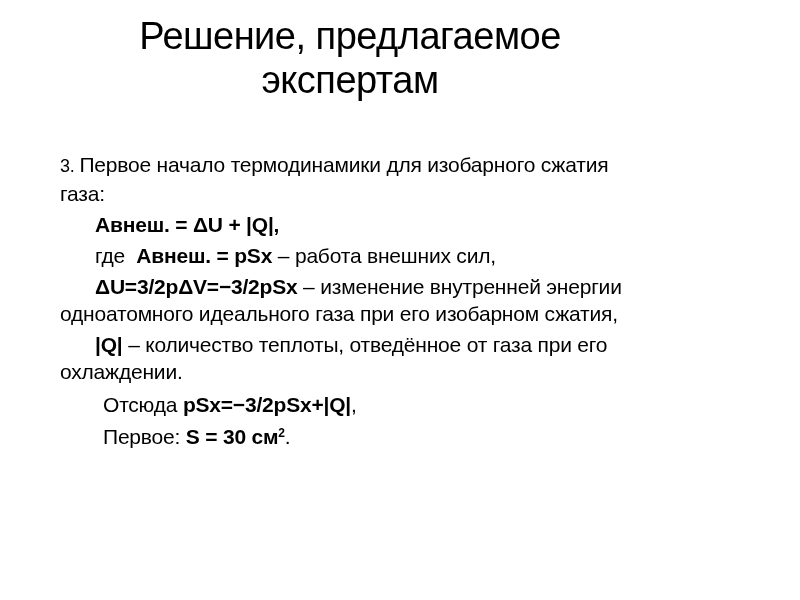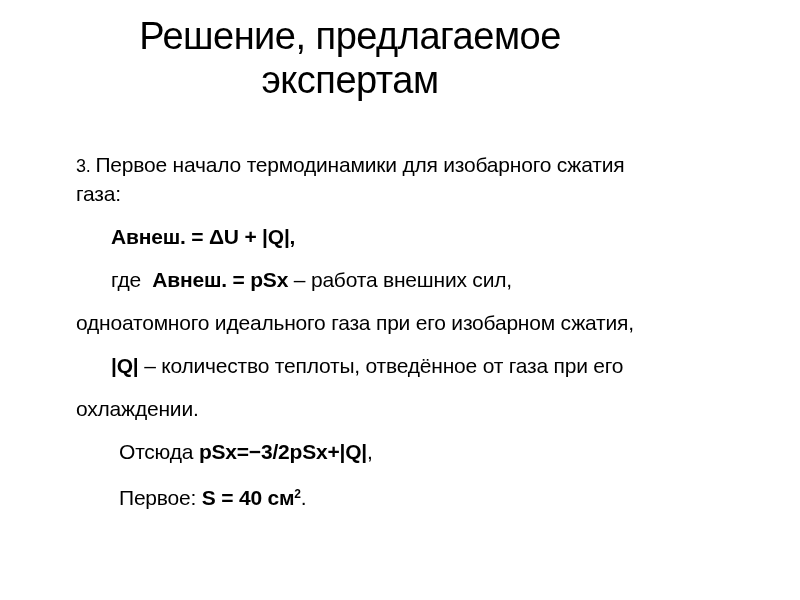--- a/index.html
+++ b/index.html
@@ -27,21 +27,21 @@
   }
   .title-line { display: block; }
   .body {
     margin-top: 49px;
     padding: 0 50px 0 60px;
     font-size: 21px;
     line-height: 27px;
     letter-spacing: -0.2px;
   }
   .ln {
-    margin: 16px;
+    margin: 0;
     white-space: pre-wrap;
   }
   .m2 { margin-top: 2px; }
   .m4 { margin-top: 4px; }
   .m6 { margin-top: 6px; }
   .ind1 { padding-left: 35px; }
   .ind2 { padding-left: 43px; }
   .ind3 { padding-left: 115px; }
   .f {
     font-weight: bold;
@@ -63,27 +63,28 @@
   </h1>
 
   <div class="body">
 
     <p class="ln"><span class="num">3. </span><span>Первое начало термодинамики для изобарного сжатия газа:</span></p>
 
     <p class="ln ind1 m4"><span class="f">Авнеш. = ΔU + |Q|,</span></p>
 
     <p class="ln ind1 m4"><span>где  </span><span class="f">Авнеш. = pSx</span><span> – работа внешних сил,</span></p>
 
+    <p class="ln ind1 m4"><span class="f">ΔU=3/2pΔV=−3/2pSx</span><span> – изменение внутренней энергии</span></p>
 
     <p class="ln"><span>одноатомного идеального газа при его изобарном сжатия,</span></p>
 
     <p class="ln ind1 m4"><span class="f">|Q|</span><span> – количество теплоты, отведённое от газа при его</span></p>
 
     <p class="ln"><span>охлаждении.</span></p>
 
     <p class="ln ind2 m6"><span>Отсюда </span><span class="f">pSx=−3/2pSx+|Q|</span><span>,</span></p>
 
 
 
-    <p class="ln ind2 m2"><span>Первое: </span><span class="f">S = 40 см</span><span class="f sup">2</span><span>.</span></p>
+    <p class="ln ind2 m2"><span>Первое: </span><span class="f">S = 30 см</span><span class="f sup">2</span><span>.</span></p>
 
   </div>
 </div>
 
 </body></html>

